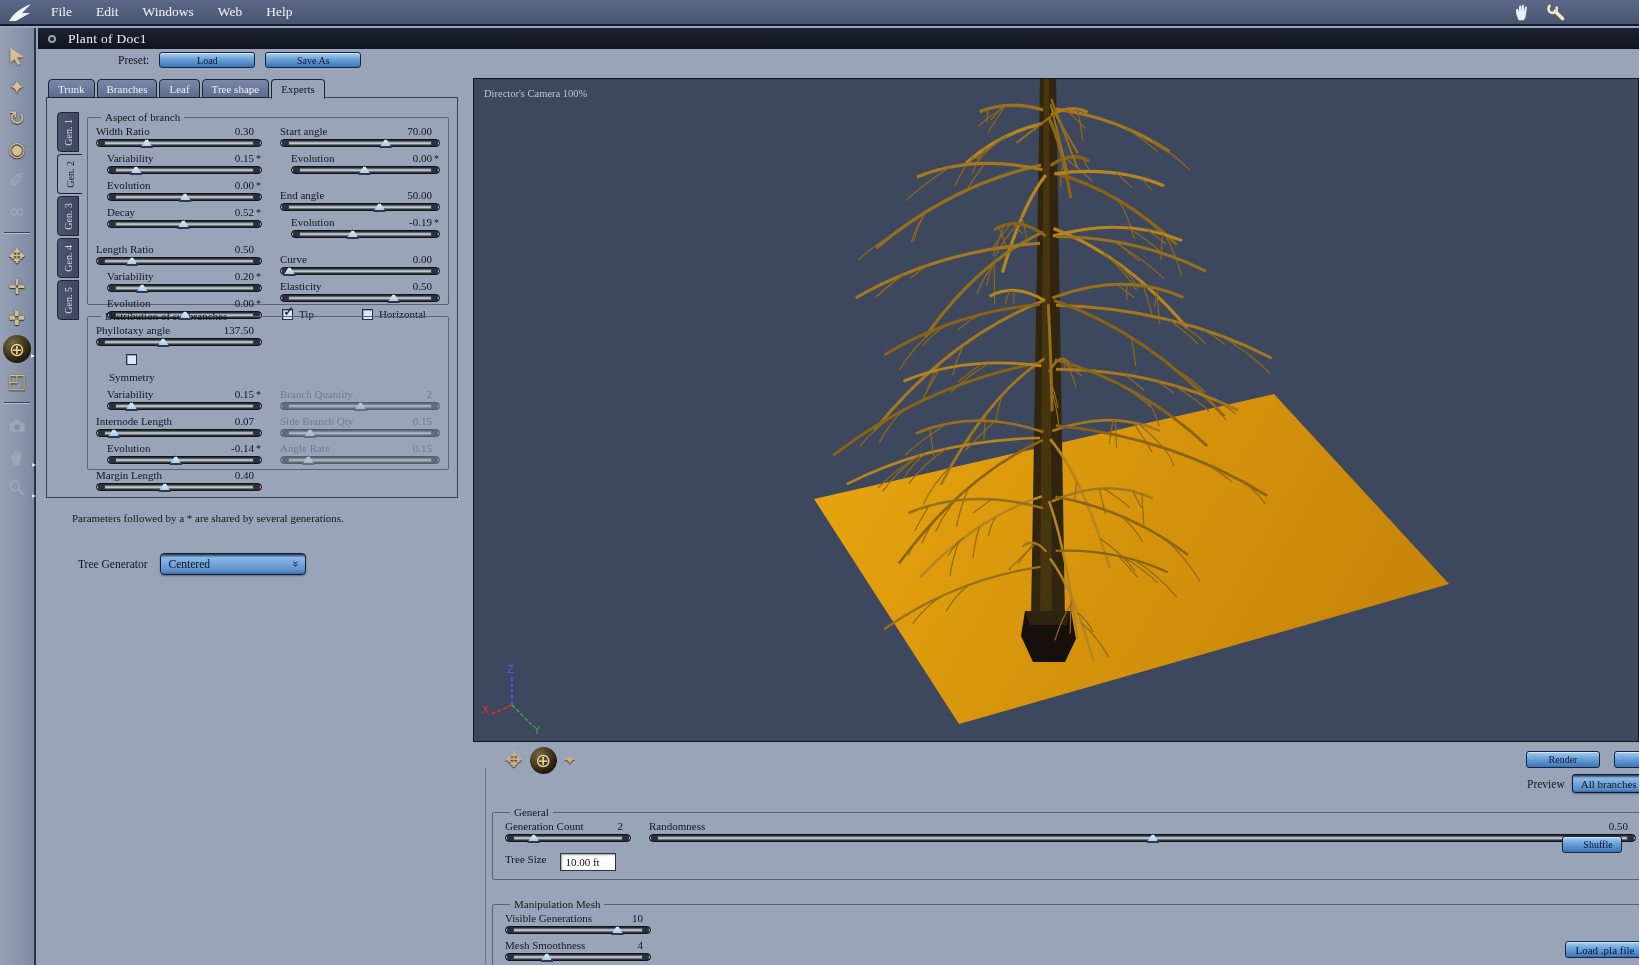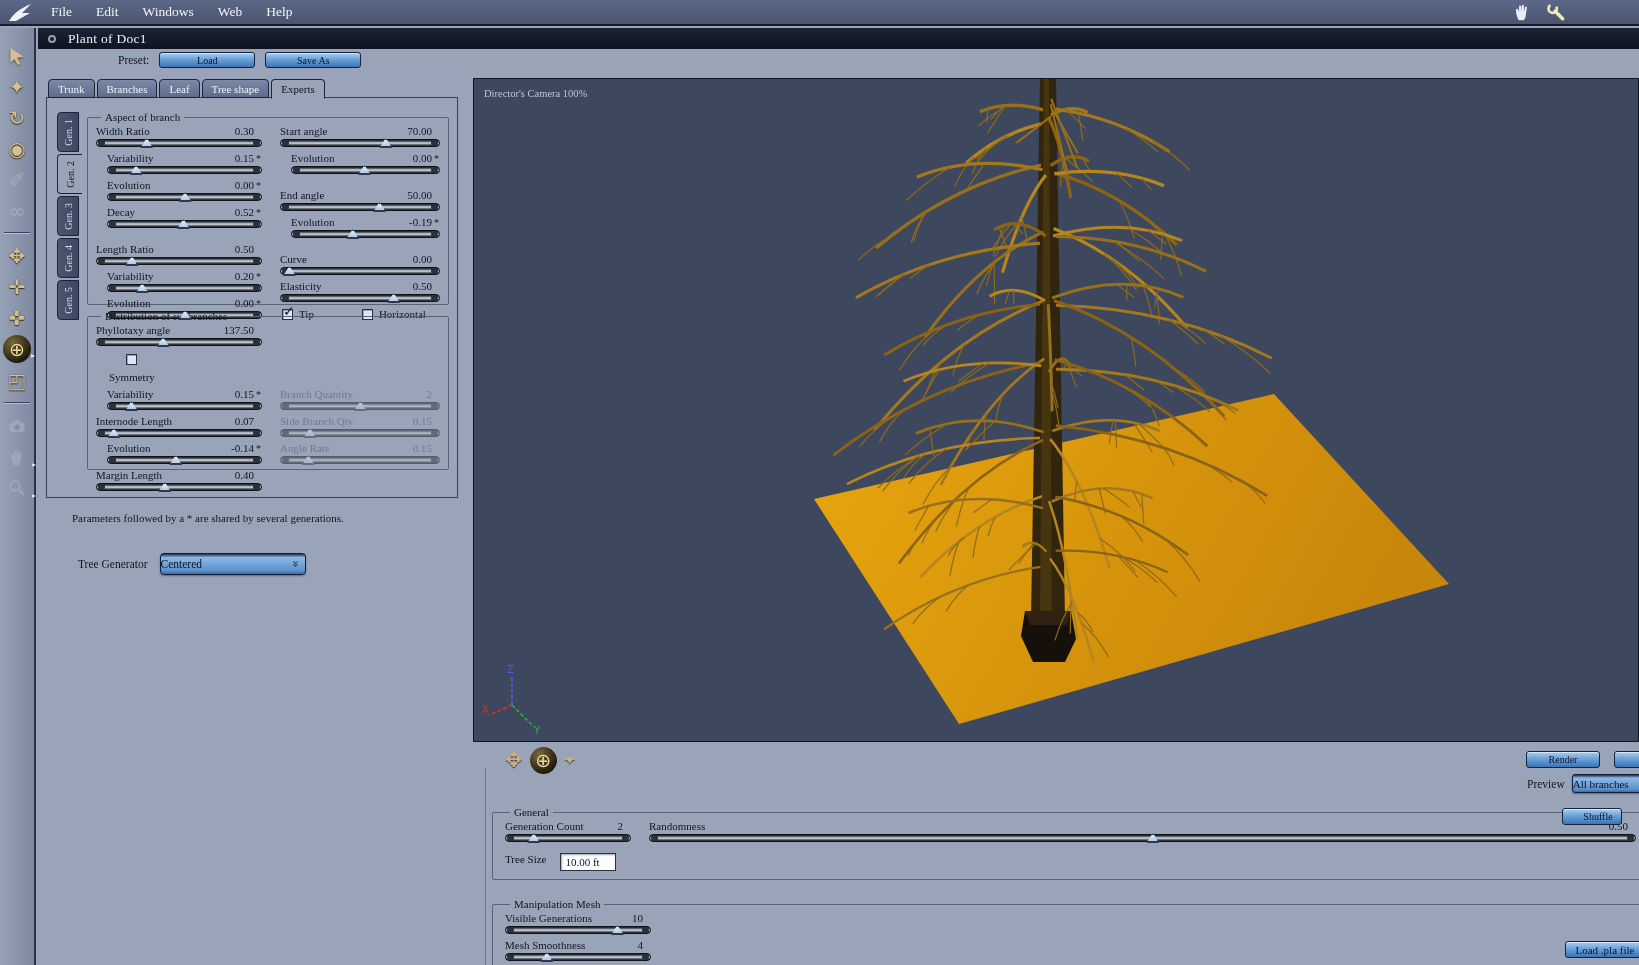--- a/index.html
+++ b/index.html
@@ -100,21 +100,21 @@
   .cb.on::after{content:"✓";position:absolute;left:0px;top:-7px;font-size:14px;
     font-weight:bold;color:#101828;font-family:"DejaVu Sans",sans-serif;}
   .cb-flex{display:flex;gap:48px;margin-top:6px;margin-left:2px;}
   
   .footnote{position:absolute;left:72px;top:512px;font-size:11px;}
   .treegen-row{position:absolute;left:78px;top:553px;display:flex;align-items:center;gap:12px;}
   .treegen-row .tl{font-size:11.5px;}
   .dropdown{position:relative;display:flex;align-items:center;
     background:linear-gradient(#20304e 0%,#8cb9e6 18%,#5b8fc8 85%,#3d6aa8 100%);
     border:1px solid #141e36;border-radius:4px;color:#0a1326;font-size:11.5px;
-    cursor:pointer;box-shadow:0 1px 2px rgba(10,16,30,.4);}
+    padding-left:8px;cursor:pointer;box-shadow:0 1px 2px rgba(10,16,30,.4);}
   .treegen-row .dropdown{width:146px;height:22px;}
   .chev{position:absolute;right:4px;top:50%;transform:translateY(-50%) rotate(90deg);
     font-size:13px;color:#16223c;}
   
   .viewport{position:absolute;left:473px;top:78px;width:1166px;height:664px;
     background:#3d475d;border:1px solid #10151f;overflow:hidden;}
   .cam-label{position:absolute;left:10px;top:9px;font-size:10.5px;color:#bcc5d6;z-index:3;}
   .viewport svg.scene{position:absolute;left:0;top:0;}
   .axis{position:absolute;left:8px;bottom:6px;z-index:3;}
   .axis text{font-size:10px;font-family:"DejaVu Sans",sans-serif;}
@@ -135,21 +135,21 @@
   .bottom-sep{position:absolute;left:485px;top:768px;width:1px;height:197px;background:#6b7690;}
   .fs-general{left:492px;top:806px;width:1155px;height:74px;padding:2px 10px 0 12px;}
   .fs-mesh{left:492px;top:898px;width:1155px;height:80px;padding:2px 10px 0 12px;}
   .gen-row1{display:flex;align-items:flex-start;}
   #gc-block{width:126px;}
   #rand-block{flex:1;margin-left:18px;}
   .tree-size-row{display:flex;gap:14px;margin-top:6px;}
   .tree-size-row .tsl{font-size:11px;}
   .tsinput{width:56px;height:18px;background:#fdfdfd;border:1px solid #2a3246;
     box-shadow:inset 1px 1px 2px #9aa;font-size:11px;font-family:inherit;padding-left:4px;color:#10141f;}
-  .shuffle{position:absolute;left:1562px;top:808px;width:60px;height:17px;z-index:8;padding-left:12px;}
+  .shuffle{position:absolute;left:1562px;top:836px;width:60px;height:17px;z-index:8;padding-left:12px;}
   .loadpla{position:absolute;left:1565px;top:941px;width:80px;height:17px;z-index:8;font-size:11px;}
   #vg-block,#ms-block{width:146px;margin-bottom:4px;}
 </style>
 </head>
 <body>
 
 <div class="menubar">
   <svg class="logo" viewBox="0 0 26 20">
     <path d="M2,19 C7,11 12,7 24,2 L15,11 23,11 9,19 Z" fill="#eef1f7"></path>
   </svg>

